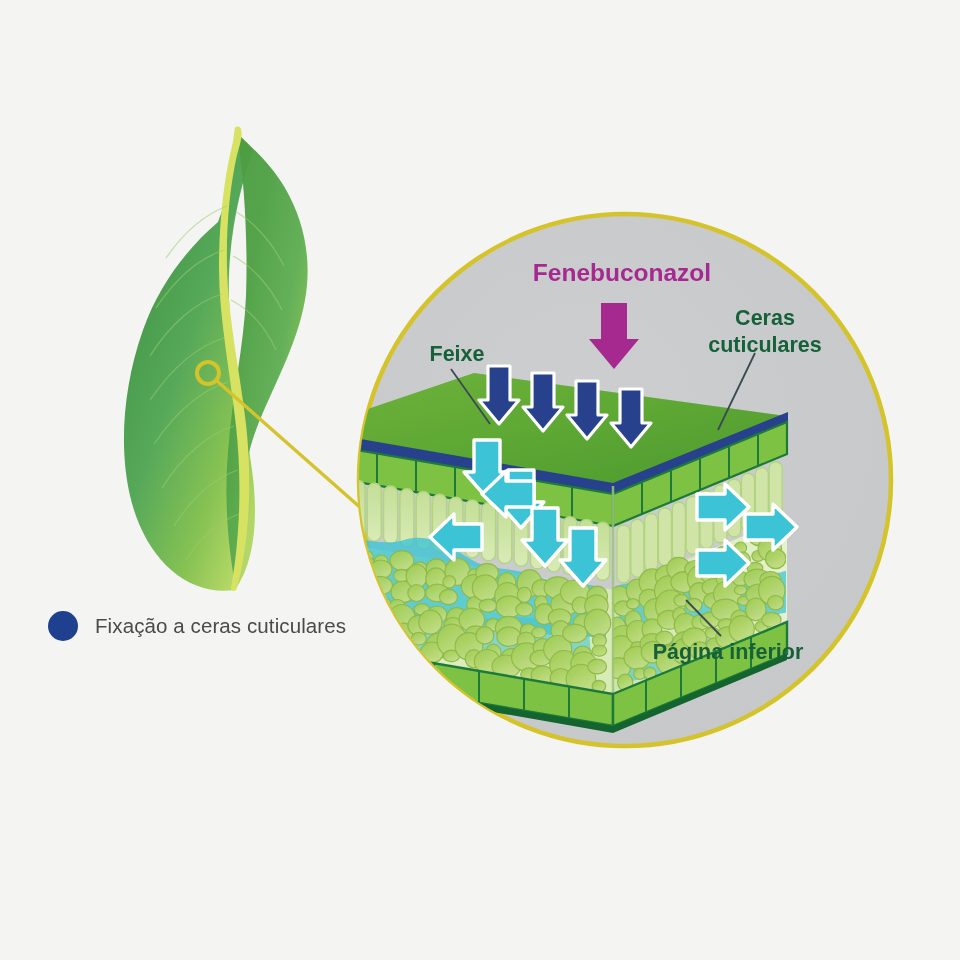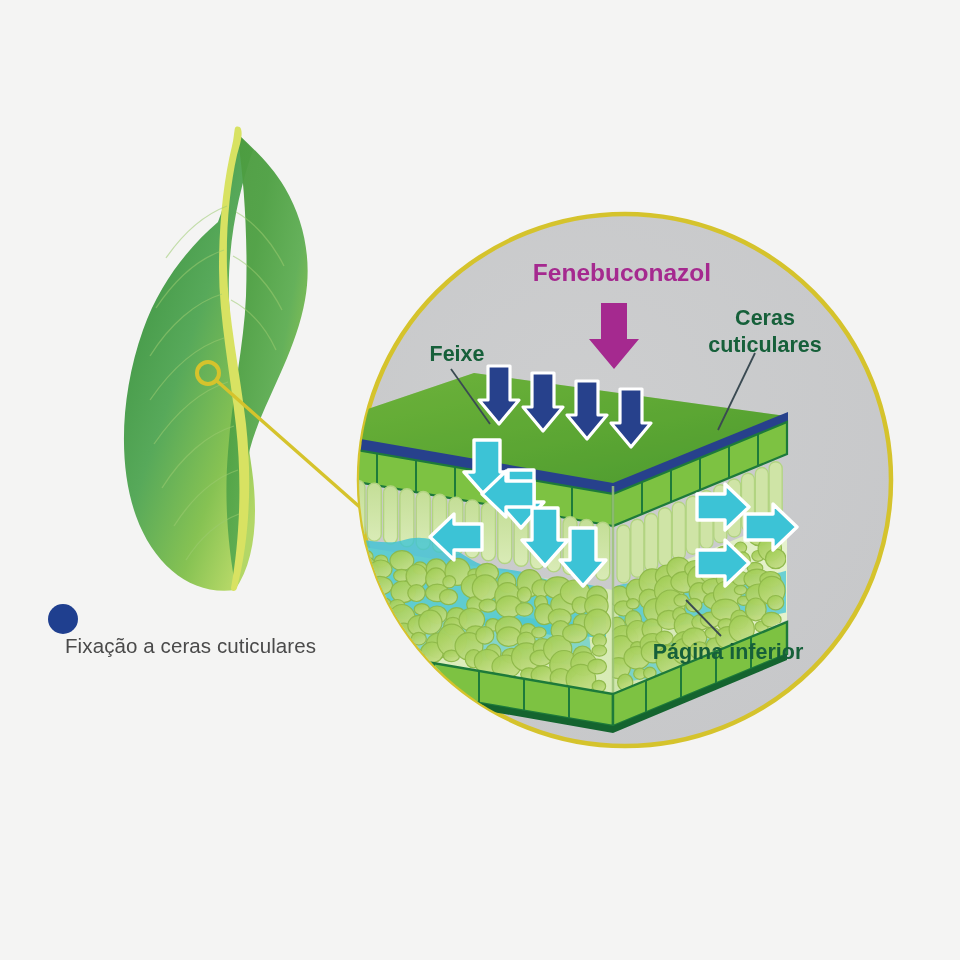--- a/index.html
+++ b/index.html
@@ -22,22 +22,22 @@
     height: 960px;
   }
   .legend {
     position: absolute;
     left: 48px;
     top: 604px;
     width: 420px;
   }
   .legend-row {
     display: flex;
+    align-items: center;
     height: 44px;
-    flex-direction: column;
   }
   .legend-dot {
     width: 30px;
     height: 30px;
     border-radius: 50%;
     flex: 0 0 auto;
   }
   .legend-label {
     margin-left: 17px;
     font-size: 20.5px;

